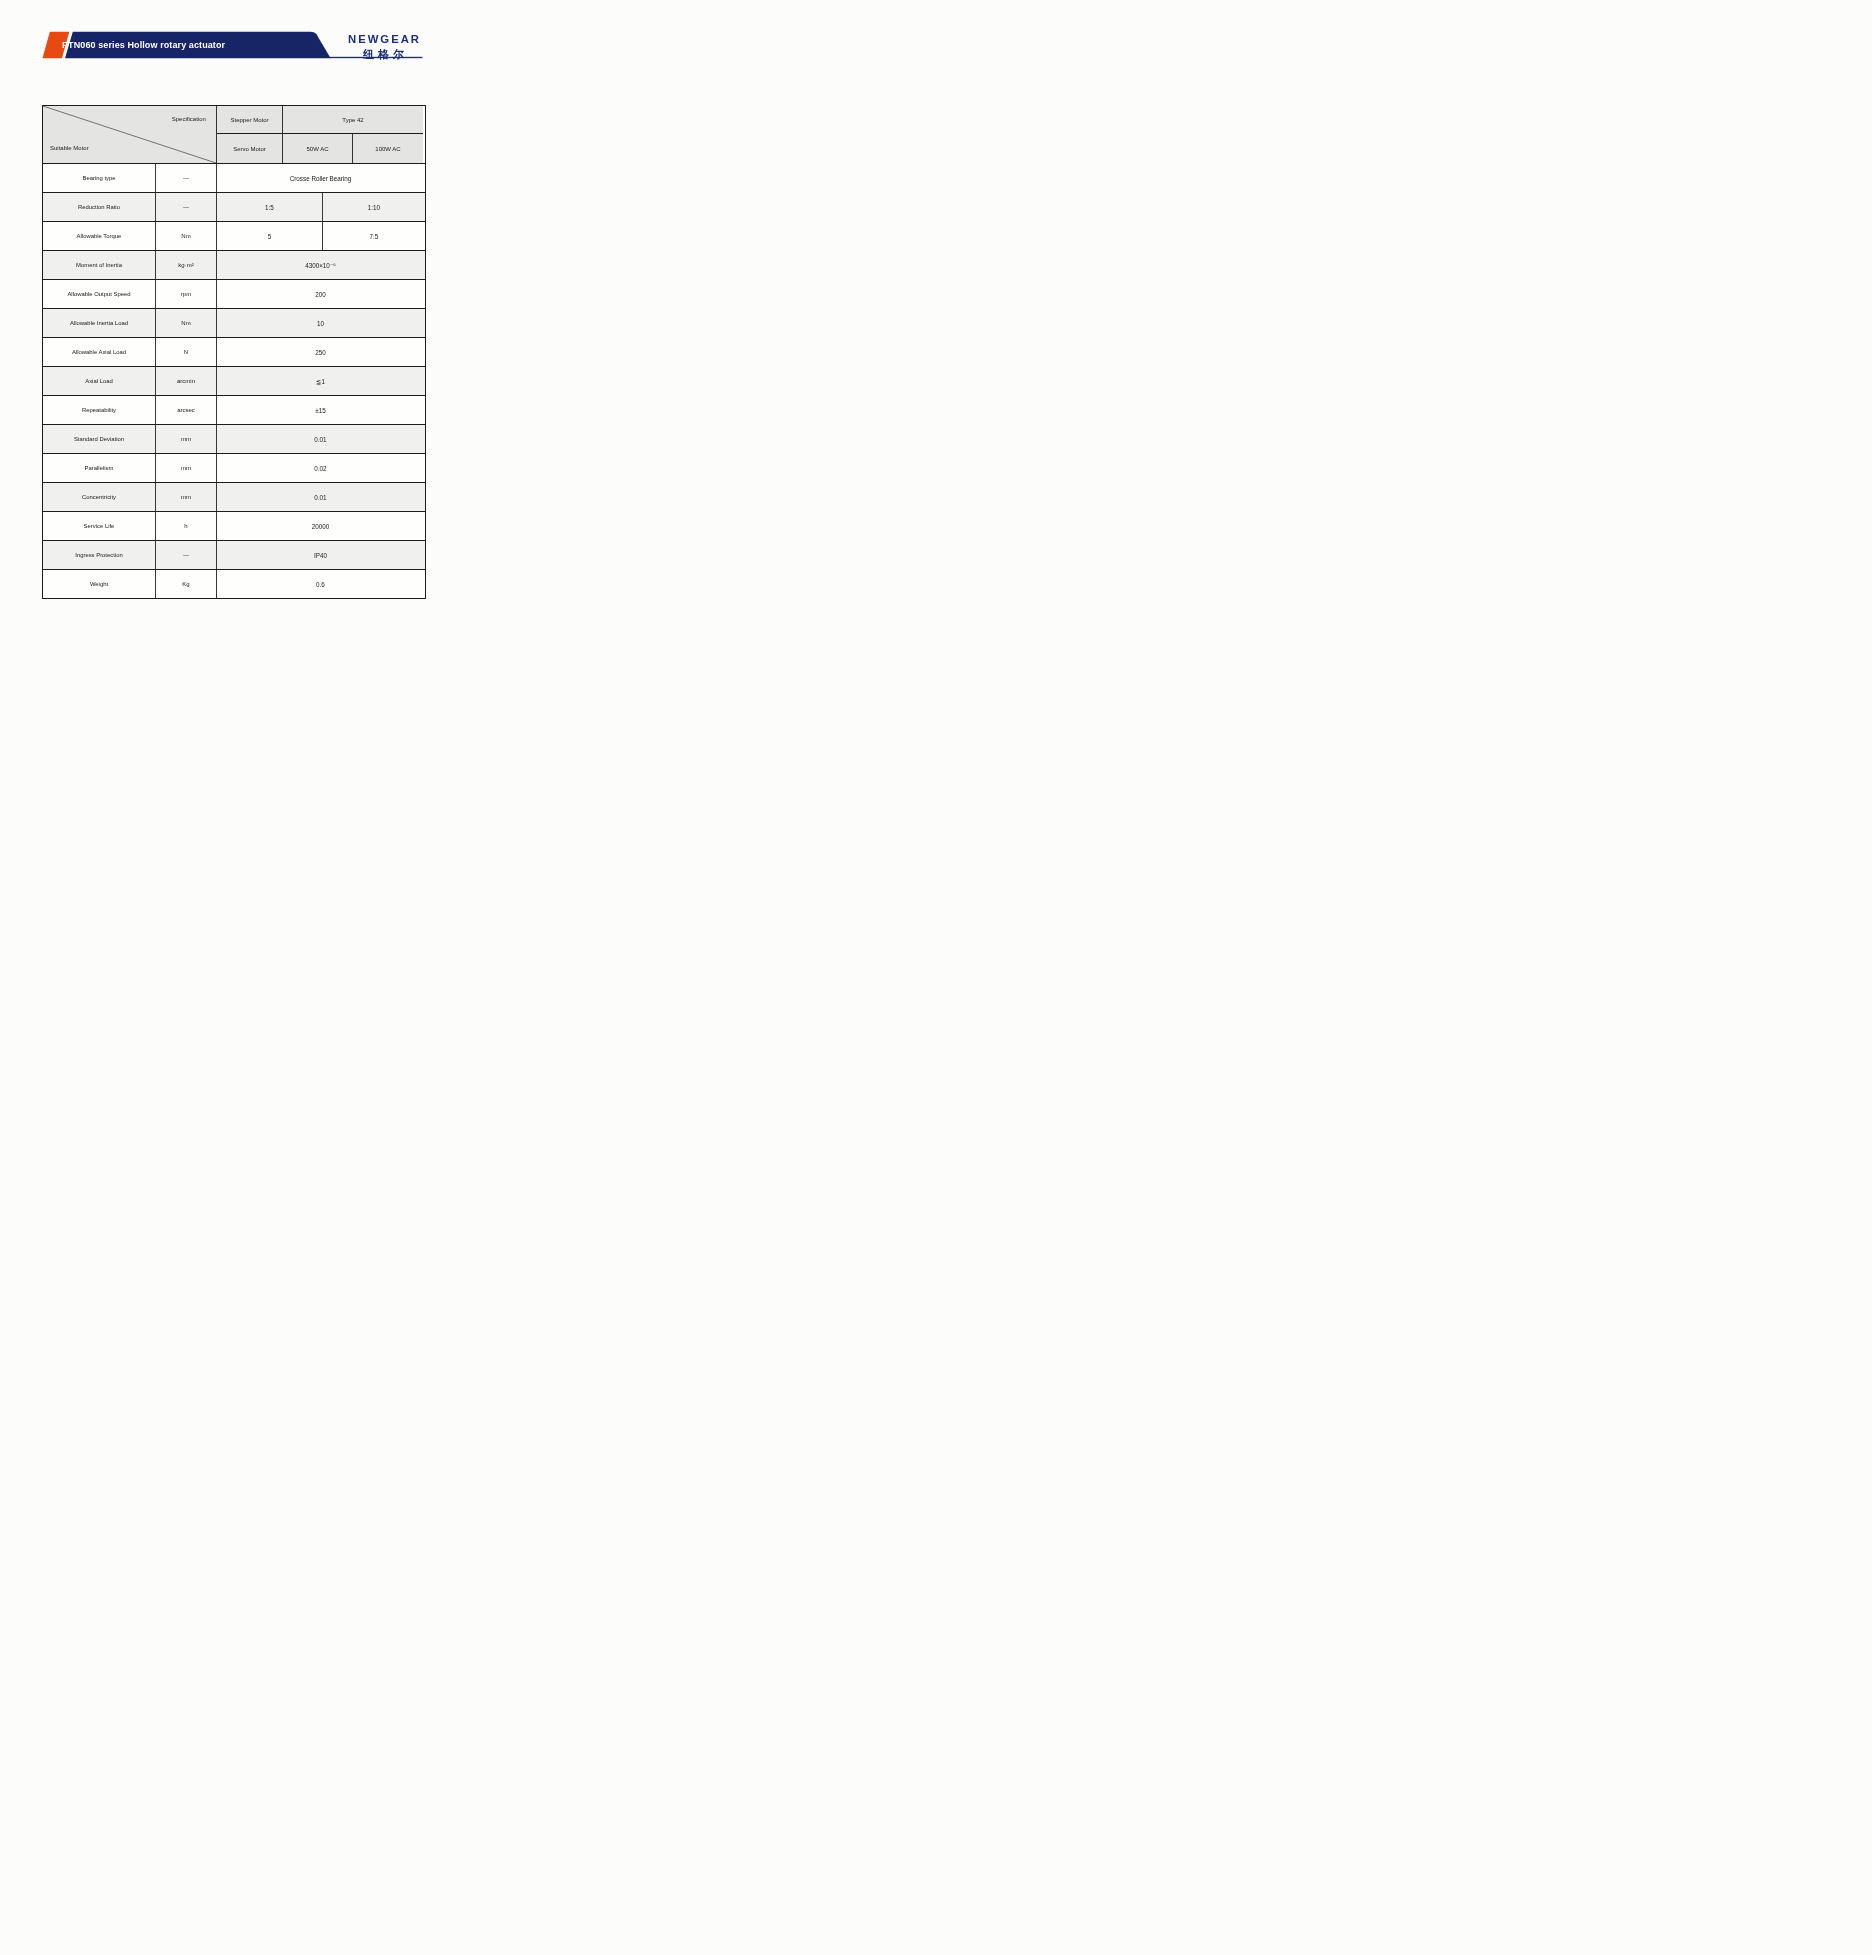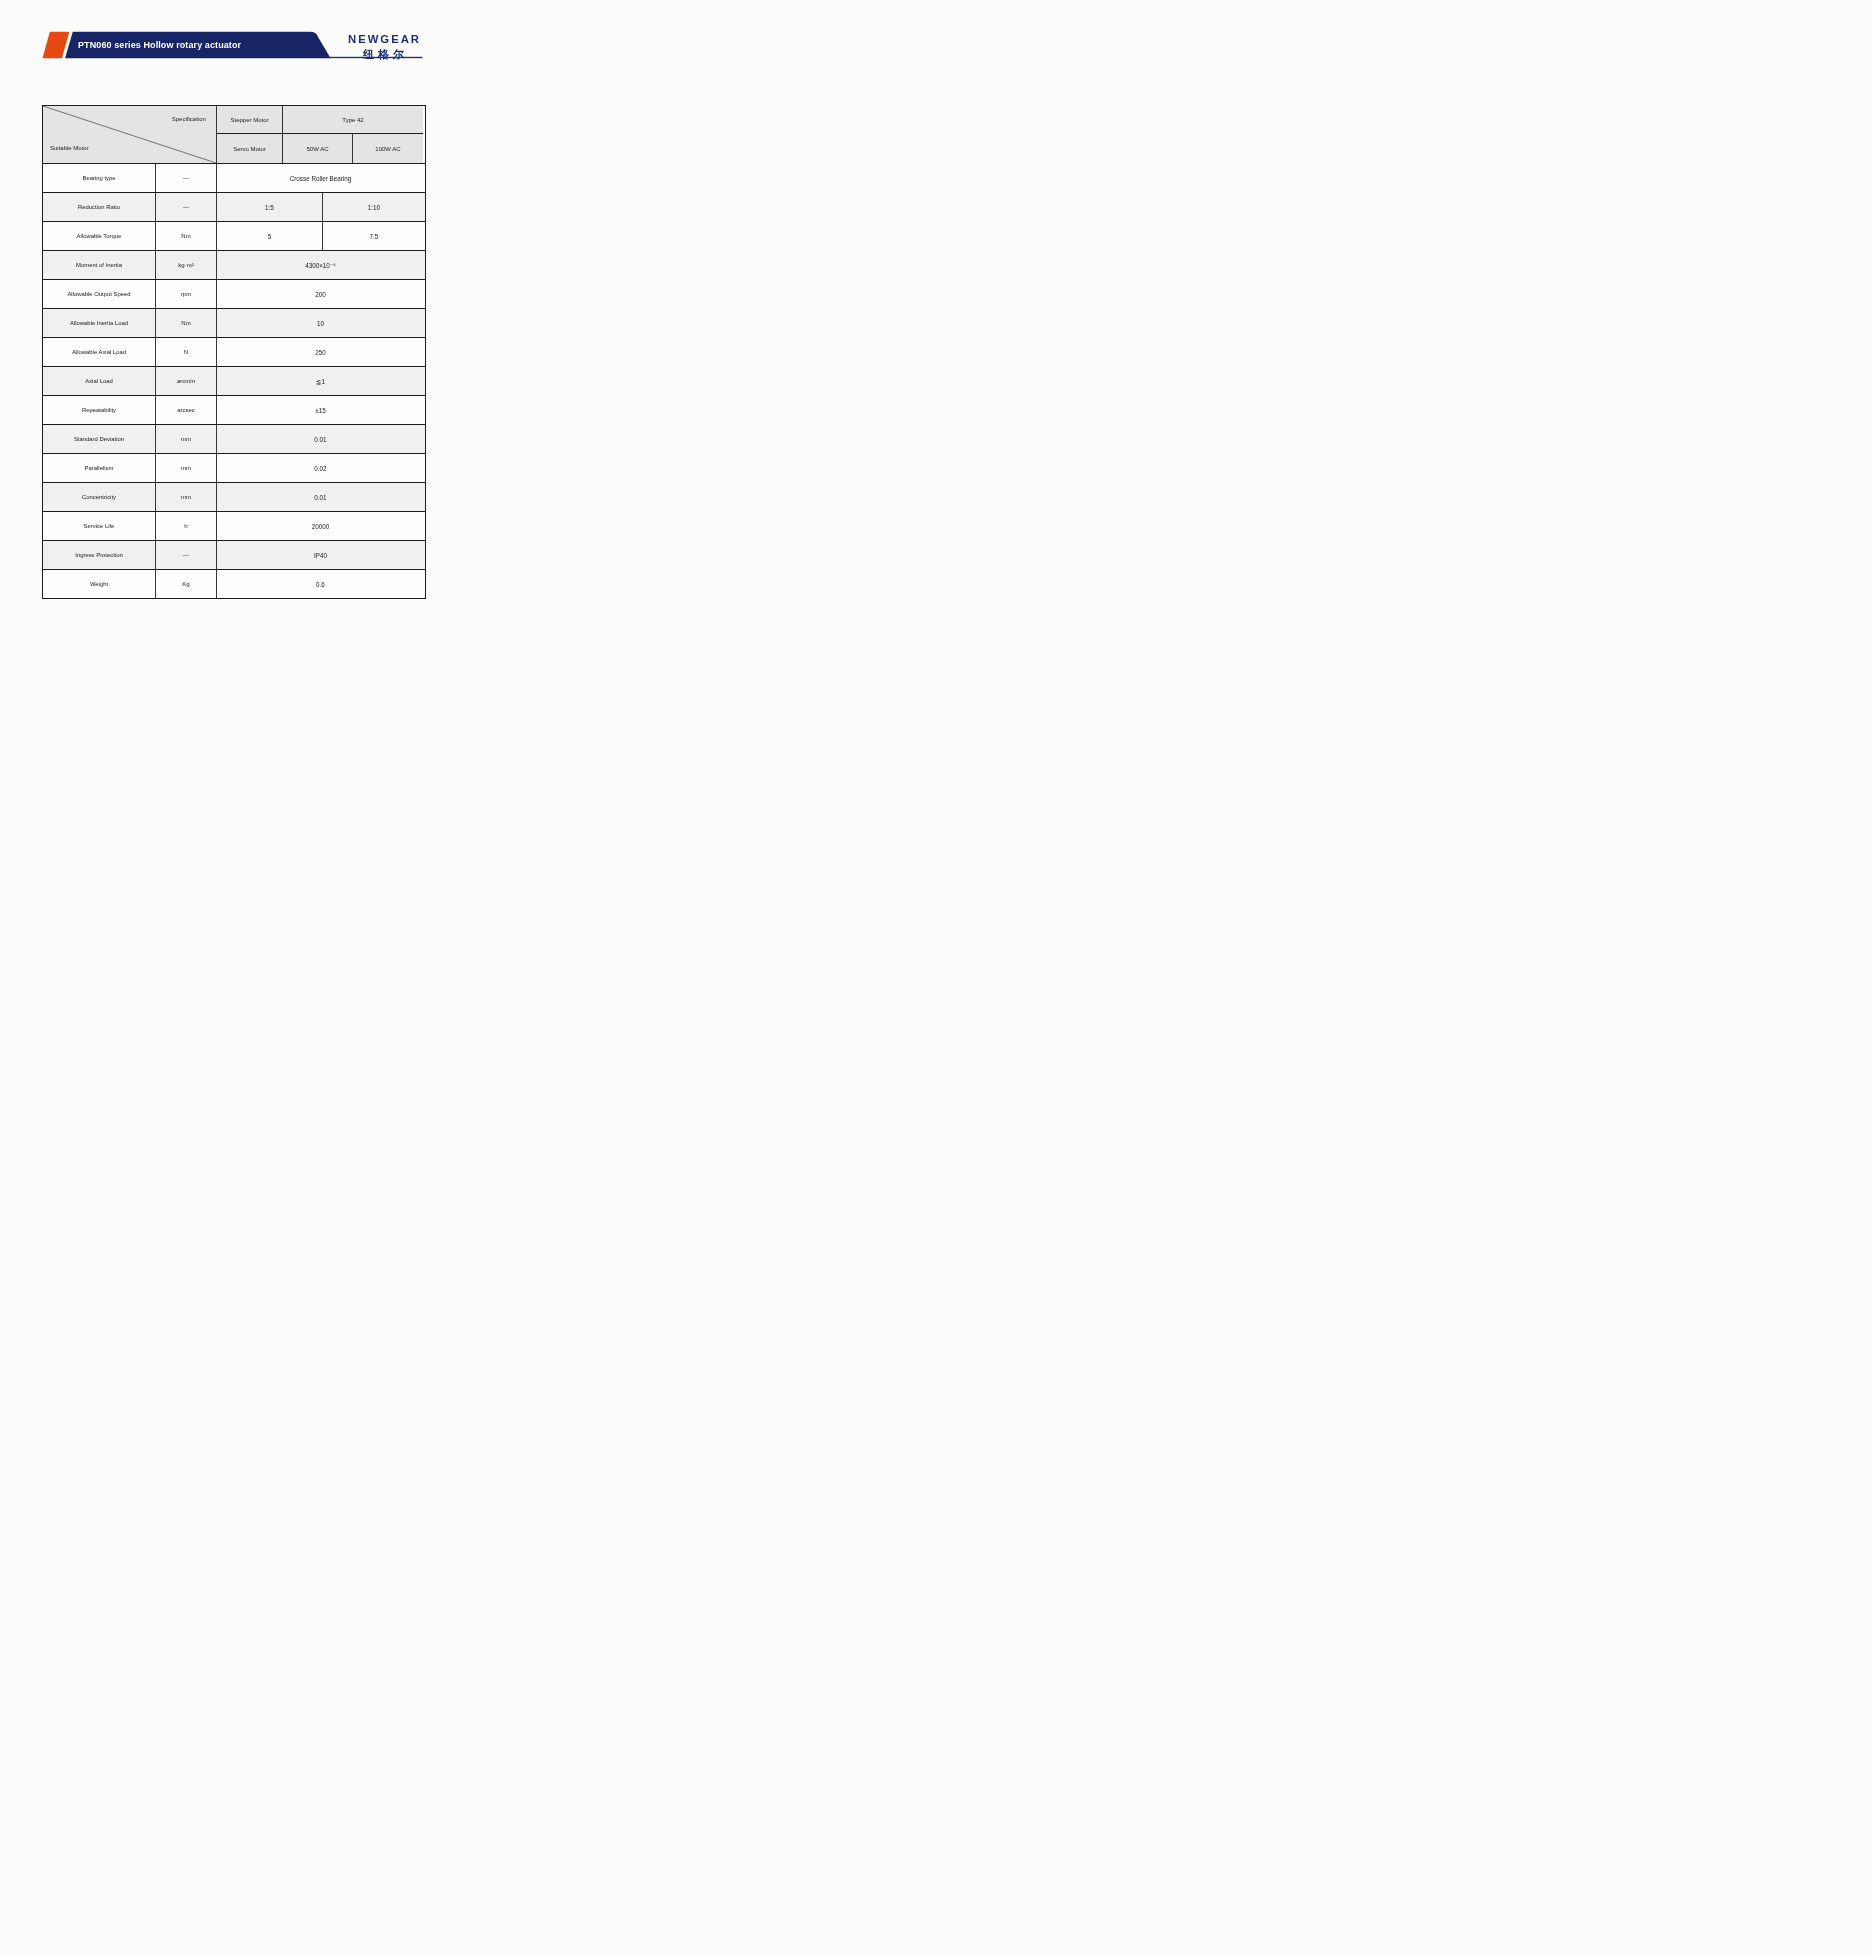--- a/index.html
+++ b/index.html
@@ -8,21 +8,21 @@
     background:#fcfcfb;
     font-family:"Liberation Sans","DejaVu Sans",sans-serif;
     color:#1a1a1a;
     position:relative;
     overflow:hidden;
   }
   
   .hdr{position:absolute;left:0;top:29px;width:468px;height:35px;}
   .hdr svg{position:absolute;left:0;top:0;}
   .banner-title{
-    position:absolute;left:78px;top:2.7px;height:26.6px;line-height:26px;
+    position:absolute;left:62px;top:2.7px;height:26.6px;line-height:26px;
     color:#ffffff;font-size:9px;font-weight:600;letter-spacing:0.1px;
     white-space:nowrap;
     text-align:center;
   }
   .logo-en{
     position:absolute;left:346px;top:4.3px;width:75px;text-align:right;
     font-size:11.3px;font-weight:800;letter-spacing:2px;color:#1d2f7c;
     white-space:nowrap;
   }
   .logo-cjk{

